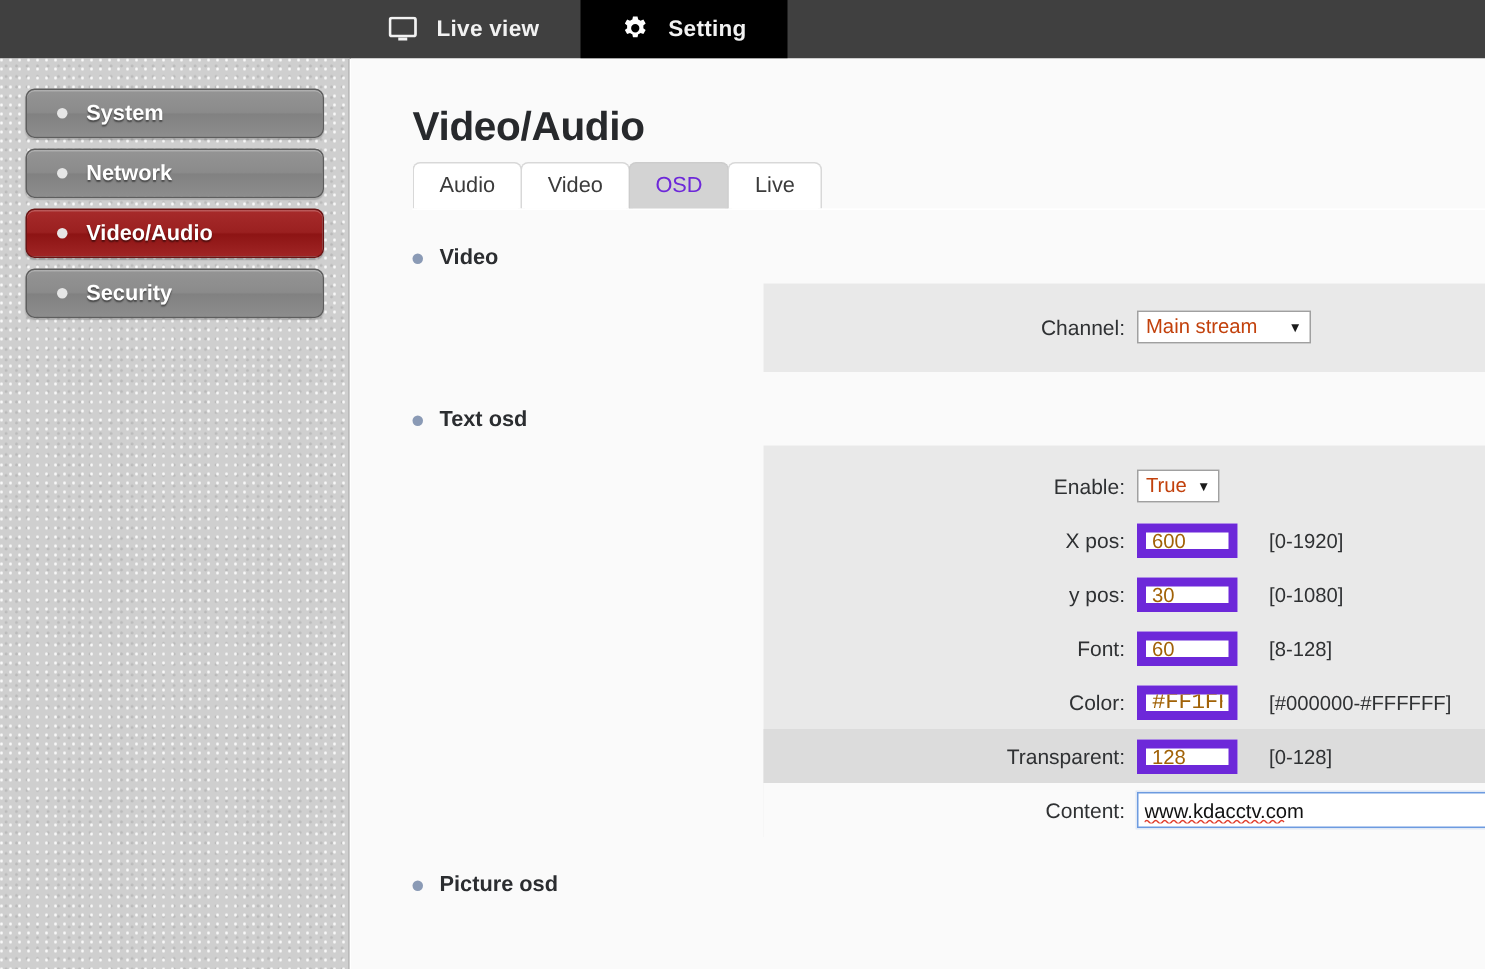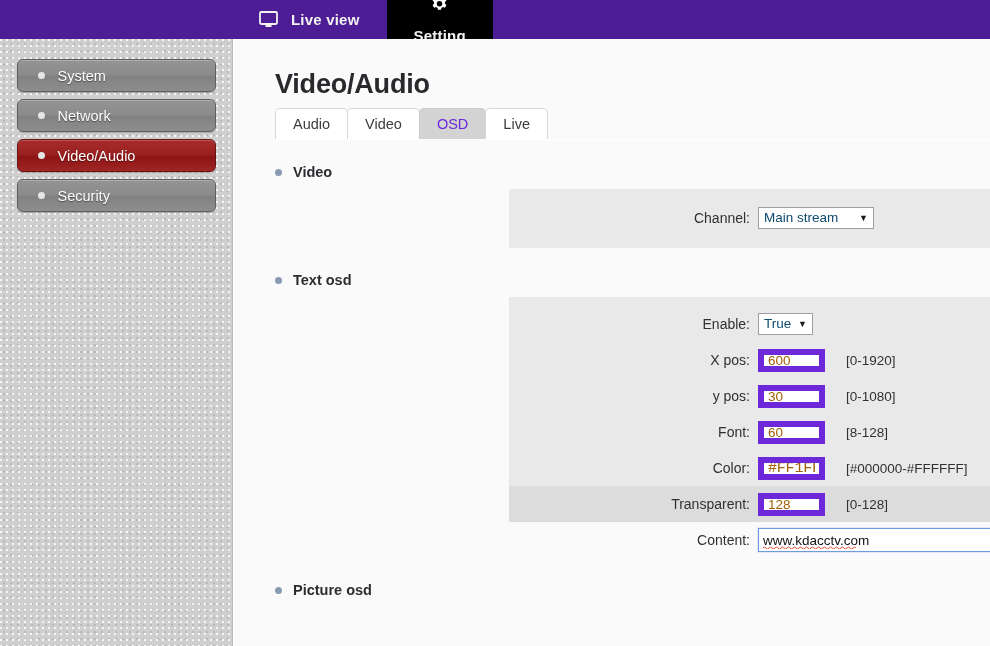--- a/index.html
+++ b/index.html
@@ -9,49 +9,50 @@
     width: 990px; height: 646px;
     overflow: hidden;
     background: #ffffff;
     font-family: "Liberation Sans", sans-serif;
   }
 
   
   .topnav {
     position: absolute; top: 0; left: 0;
     width: 990px; height: 39px;
-    background: #4c1d95;
+    background: #404040;
     display: flex; align-items: stretch;
   }
   .nav-spacer { width: 232px; flex: none; }
   .nav-item {
     display: flex; align-items: center; justify-content: center;
     gap: 13px;
     padding: 0 27px;
     color: #f2f2f2;
     font-size: 15px;
     font-weight: bold;
     letter-spacing: .2px;
     cursor: pointer;
     user-select: none;
   }
-  .nav-item.active { background: #000000; flex-direction: column; }
+  .nav-item.active { background: #000000; }
   .nav-icon { display: flex; align-items: center; }
 
   
   .sidebar {
     position: absolute; top: 39px; left: 0;
     width: 233px; height: 607px;
     background-color: #cfcfcf;
     background-image:
       radial-gradient(circle at 1px 1px, rgba(255,255,255,.85) 0.7px, transparent 1.2px),
       radial-gradient(circle at 4px 5px, rgba(160,160,160,.45) 0.7px, transparent 1.2px);
     background-size: 6px 6px, 7px 7px;
     border-right: 1px solid #b9b9b9;
     padding-top: 20px;
+    font-weight: bold;
   }
   .side-btn {
     position: relative;
     width: 199px;
     height: 33px;
     margin: 0 auto 7px auto;
     border-radius: 6px;
     border: 1px solid #5e5e5e;
     background: linear-gradient(to bottom, #949494 0%, #8b8b8b 48%, #818181 52%, #8d8d8d 100%);
     box-shadow: inset 0 1px 0 rgba(255,255,255,.25), 0 1px 1px rgba(0,0,0,.18);
@@ -165,21 +166,21 @@
     color: #2f3133;
     flex: none;
   }
 
   .sel {
     -webkit-appearance: none; appearance: none;
     height: 22px;
     padding: 0 20px 0 5px;
     font-family: "Liberation Sans", sans-serif;
     font-size: 13.5px;
-    color: #0c4a6e;
+    color: #c2410c;
     background: #ffffff;
     border: 1px solid #a0a0a0;
     border-radius: 0;
     cursor: pointer;
     line-height: 20px;
   }
   .selwrap { position: relative; display: inline-flex; }
   .selwrap .caret {
     position: absolute;
     right: 6px; top: 50%;

